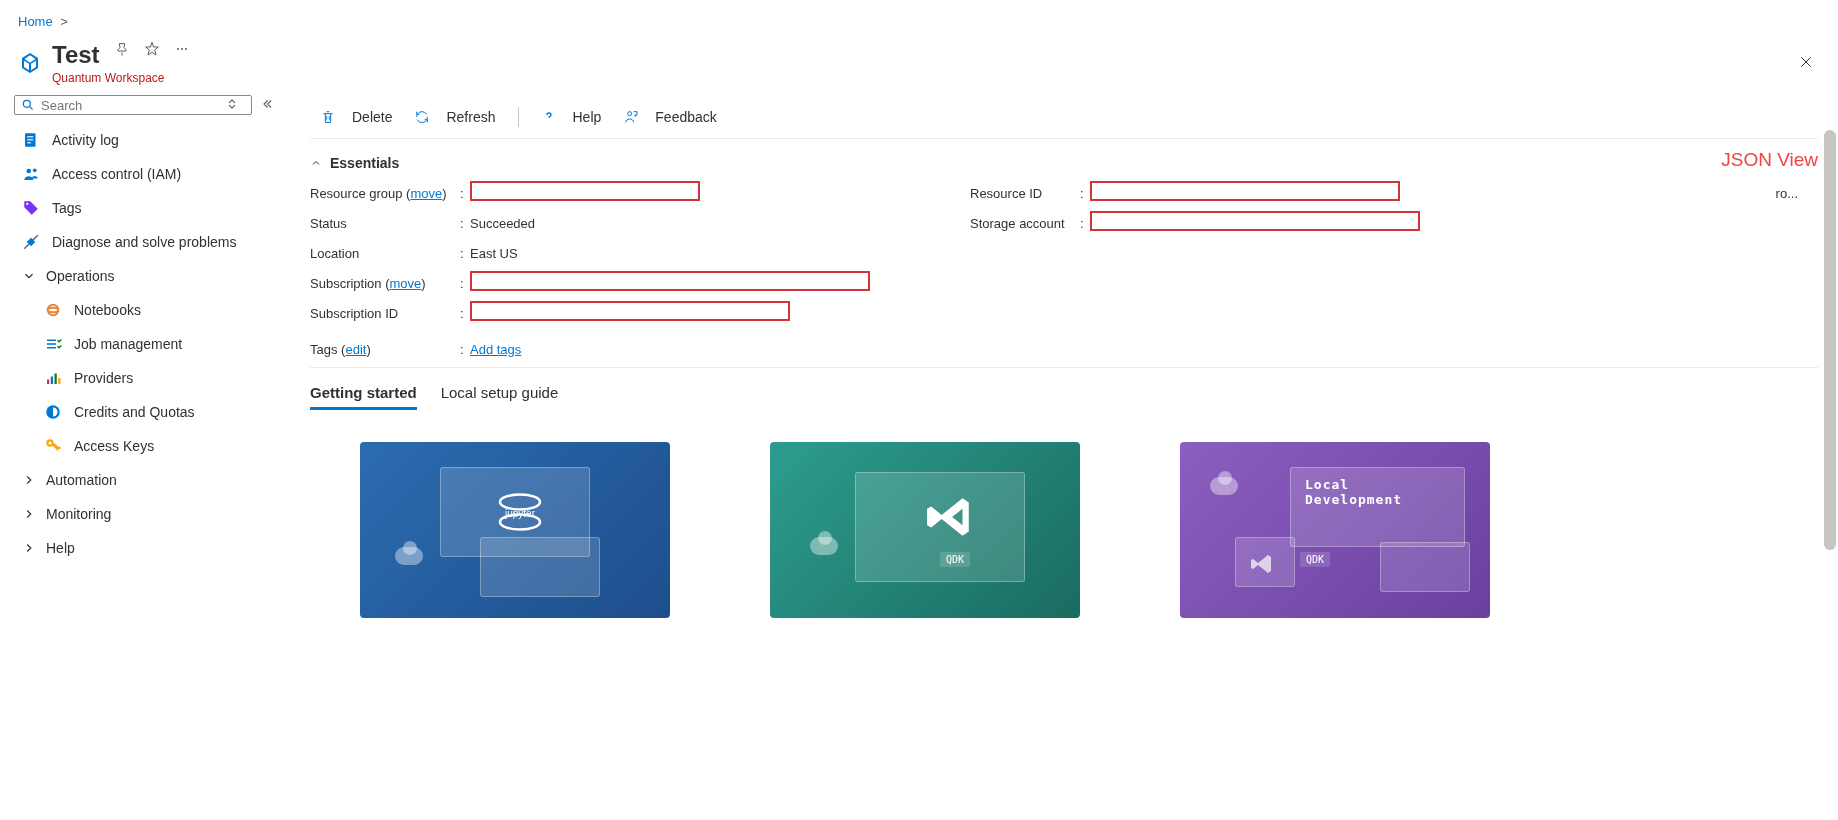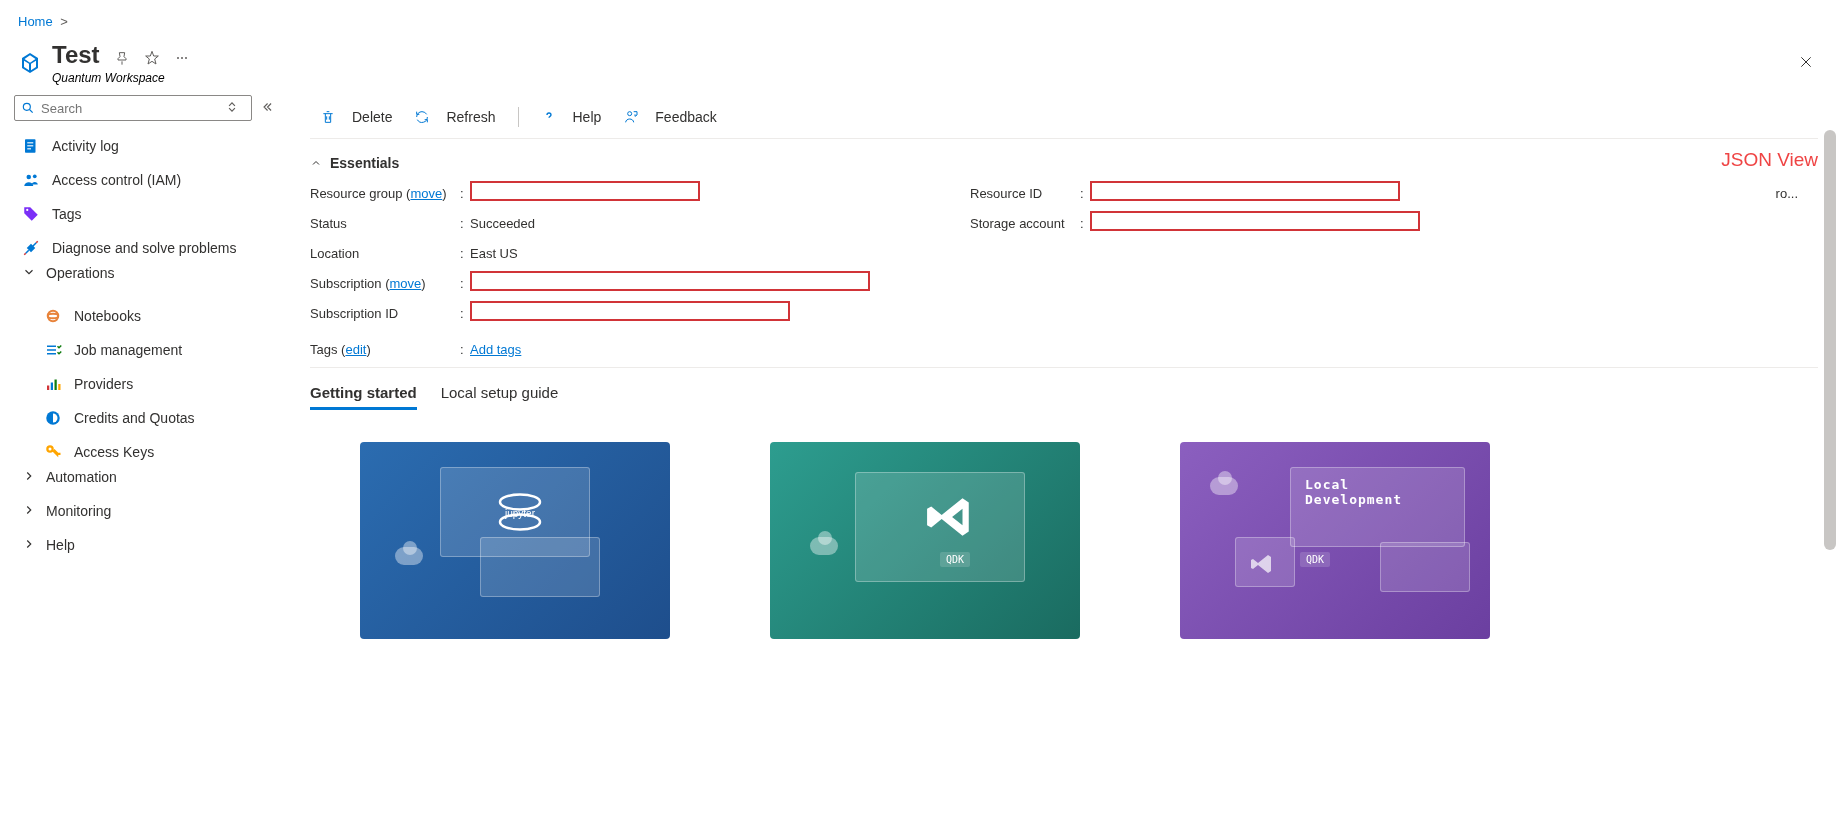--- a/index.html
+++ b/index.html
@@ -4,42 +4,42 @@
 <style>
 * { margin:0; padding:0; box-sizing:border-box; font-family:"Segoe UI",Arial,sans-serif; }
 body { background:#fff; color:#323130; font-size:13px; width:1838px; height:820px; overflow:hidden; position:relative; }
 .breadcrumb { padding:14px 18px 6px; font-size:13px; }
 .breadcrumb a { color:#0078d4; text-decoration:none; }
 .breadcrumb .sep { color:#605e5c; margin:0 4px; }
 
 .header { display:flex; align-items:flex-start; padding:6px 18px 10px; }
 .header-icon { width:24px; height:24px; margin-right:10px; margin-top:10px; color:#0078d4; }
 .header-title-block { display:flex; flex-direction:column; }
-.header-title-row { display:flex; align-items:flex-end; gap:8px; }
+.header-title-row { display:flex; align-items:flex-start; gap:8px; }
 .header-title { font-size:24px; font-weight:600; color:#323130; }
-.header-subtitle { font-size:12px; color:#000000; margin-top:2px;font-style:italic; }
+.header-subtitle { font-size:12px; color:#b91c1c; margin-top:2px; }
 .header-actions { display:flex; align-items:center; gap:14px; margin-left:6px; }
 .header-actions svg { width:16px; height:16px; color:#605e5c; cursor:pointer; }
 .close-x { position:absolute; right:24px; top:54px; cursor:pointer; }
 
 .layout { display:flex; }
 
 .sidebar { width:280px; padding:0 6px 0 14px; }
 .search-wrap { display:flex; align-items:center; gap:8px; margin-bottom:8px; }
-.search-box { flex:1; display:flex; align-items:center; border:1px solid #8a8886; border-radius:2px; height:26px; padding:0 6px; position:relative; }
+.search-box { flex:1; display:flex; align-items:center; border:1px solid #8a8886; border-radius:2px; height:20px; padding:0 6px; position:relative; }
 .search-box svg { width:14px; height:14px; color:#0078d4; margin-right:6px; }
 .search-box input { border:none; outline:none; font-size:13px; flex:1; background:transparent; }
 .search-box .chev { position:absolute; right:6px; color:#605e5c; }
 .collapse-btn svg { width:14px; height:14px; color:#605e5c; }
 
 .nav-item { display:flex; align-items:center; height:34px; padding:0 8px; cursor:pointer; font-size:14px; color:#323130; border-radius:2px; }
 .nav-item .icon { width:18px; height:18px; margin-right:12px; display:flex; align-items:center; justify-content:center; }
 .nav-item.selected { background:#edebe9; font-weight:400; }
 .nav-item.selected-red { outline:2px solid #d13438; outline-offset:-1px; }
-.nav-group-hdr { display:flex; height:34px; padding:0 8px; cursor:pointer; font-size:14px; color:#323130; }
+.nav-group-hdr { display:flex; align-items:center; height:34px; padding:0 8px; cursor:pointer; font-size:14px; color:#323130; }
 .nav-group-hdr .chev { width:14px; height:14px; margin-right:10px; }
 .nav-sub { padding-left:22px; }
 
 .main { flex:1; padding:0 20px 0 30px; }
 .toolbar { display:flex; align-items:center; height:44px; border-bottom:1px solid #edebe9; gap:2px; }
 .tool-btn { display:flex; align-items:center; gap:16px; padding:0 10px; height:32px; cursor:pointer; font-size:14px; color:#323130; }
 .tool-btn svg { width:16px; height:16px; color:#0078d4; }
 .tool-sep { width:1px; height:20px; background:#c8c6c4; margin:0 10px; }
 
 .essentials-hdr { display:flex; align-items:flex-end; justify-content:space-between; padding:10px 0 8px; }
@@ -55,21 +55,21 @@
 .ess-colon { width:10px; color:#323130; }
 .ess-val { color:#323130; }
 .ess-link { color:#0078d4; text-decoration:underline; cursor:pointer; }
 .red-box { border:2px solid #d13438; height:20px; display:inline-block; }
 
 .tabs { display:flex; gap:24px; padding:16px 0 12px; }
 .tab { font-size:15px; color:#323130; cursor:pointer; padding-bottom:6px; }
 .tab.active { font-weight:600; border-bottom:3px solid #0078d4; }
 
 .cards { display:flex; gap:100px; padding:20px 50px; }
-.card { width:310px; height:197px; border-radius:4px; position:relative; overflow:hidden; cursor:pointer; }
+.card { width:310px; height:176px; border-radius:4px; position:relative; overflow:hidden; cursor:pointer; }
 .card-blue { background:linear-gradient(135deg,#2b6cb0,#1e4e8c); }
 .card-teal { background:linear-gradient(135deg,#2d9d8f,#1a6b60); }
 .card-purple { background:linear-gradient(135deg,#8b5fbf,#6b3fa0); }
 .card-window { position:absolute; background:rgba(255,255,255,0.15); border:1px solid rgba(255,255,255,0.3); border-radius:3px; }
 .card-label { position:absolute; color:#fff; font-size:13px; font-weight:600; letter-spacing:1px; font-family:monospace; }
 .qdk-badge { position:absolute; background:rgba(255,255,255,0.15); color:#fff; font-size:10px; padding:2px 6px; border-radius:2px; font-family:monospace; }
 .cloud { position:absolute; width:28px; height:18px; background:rgba(255,255,255,0.4); border-radius:10px; }
 .cloud::before { content:''; position:absolute; width:14px; height:14px; background:rgba(255,255,255,0.4); border-radius:50%; top:-6px; left:8px; }
 
 .scrollbar { position:absolute; right:2px; top:130px; width:12px; height:680px; }

